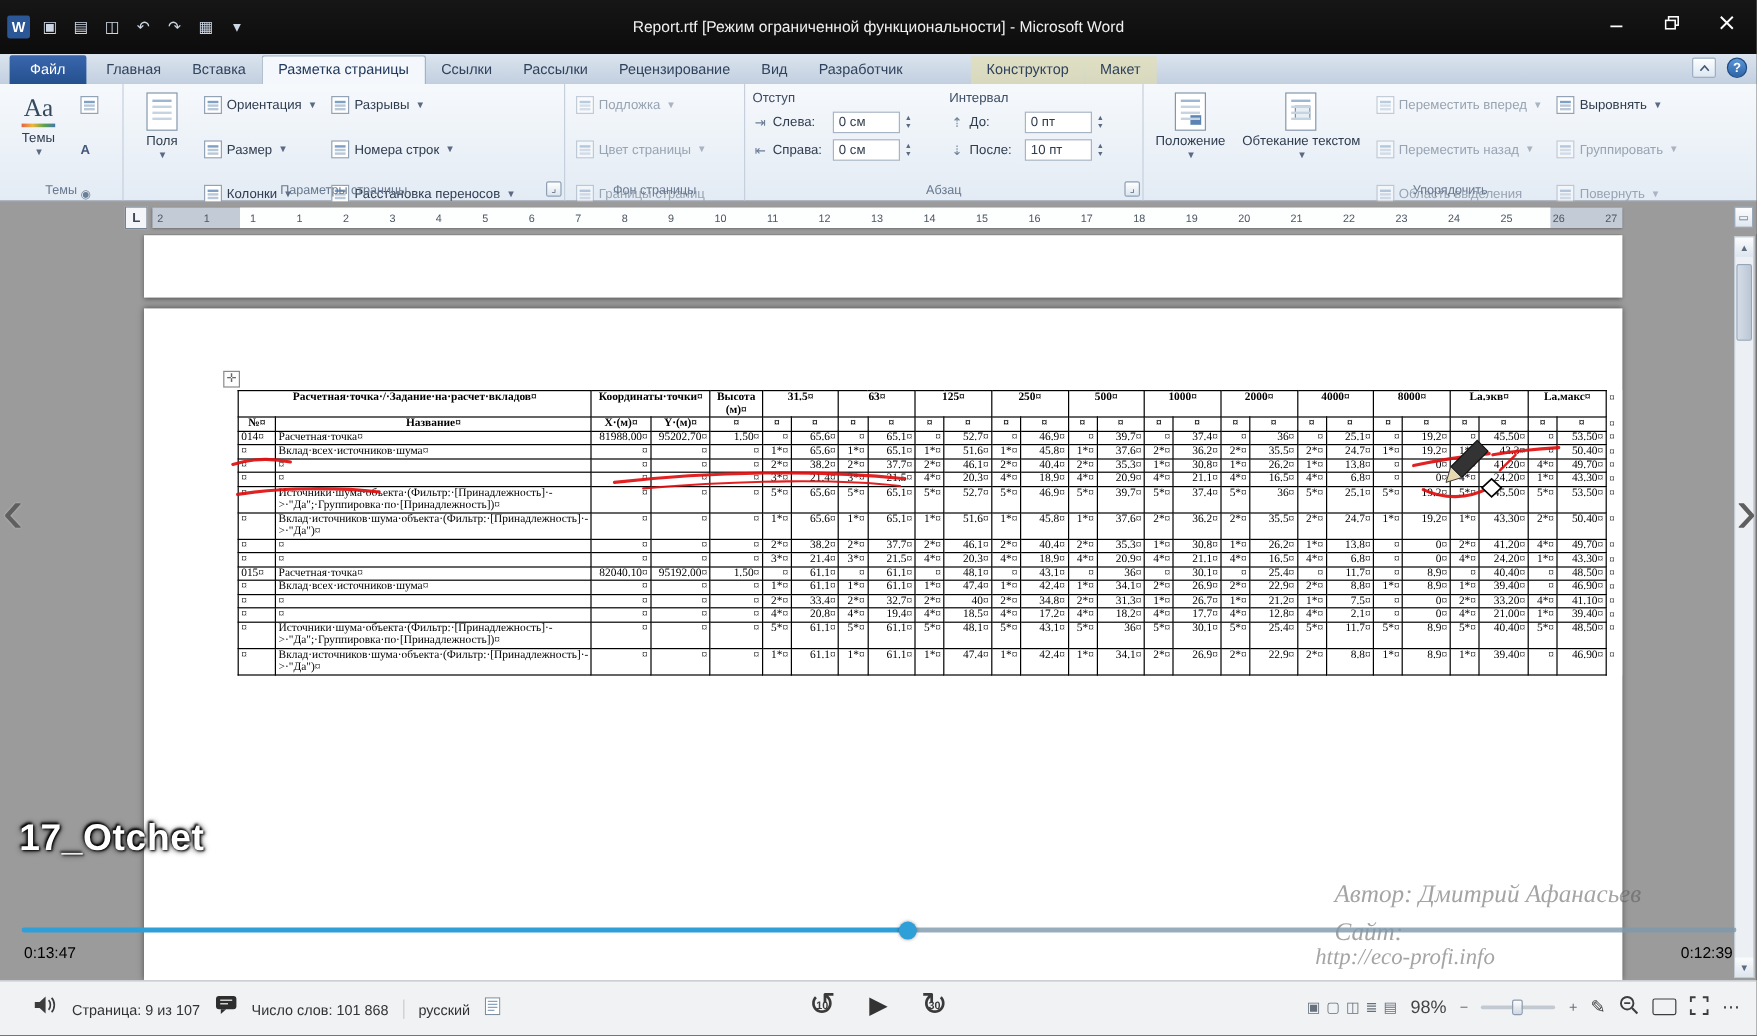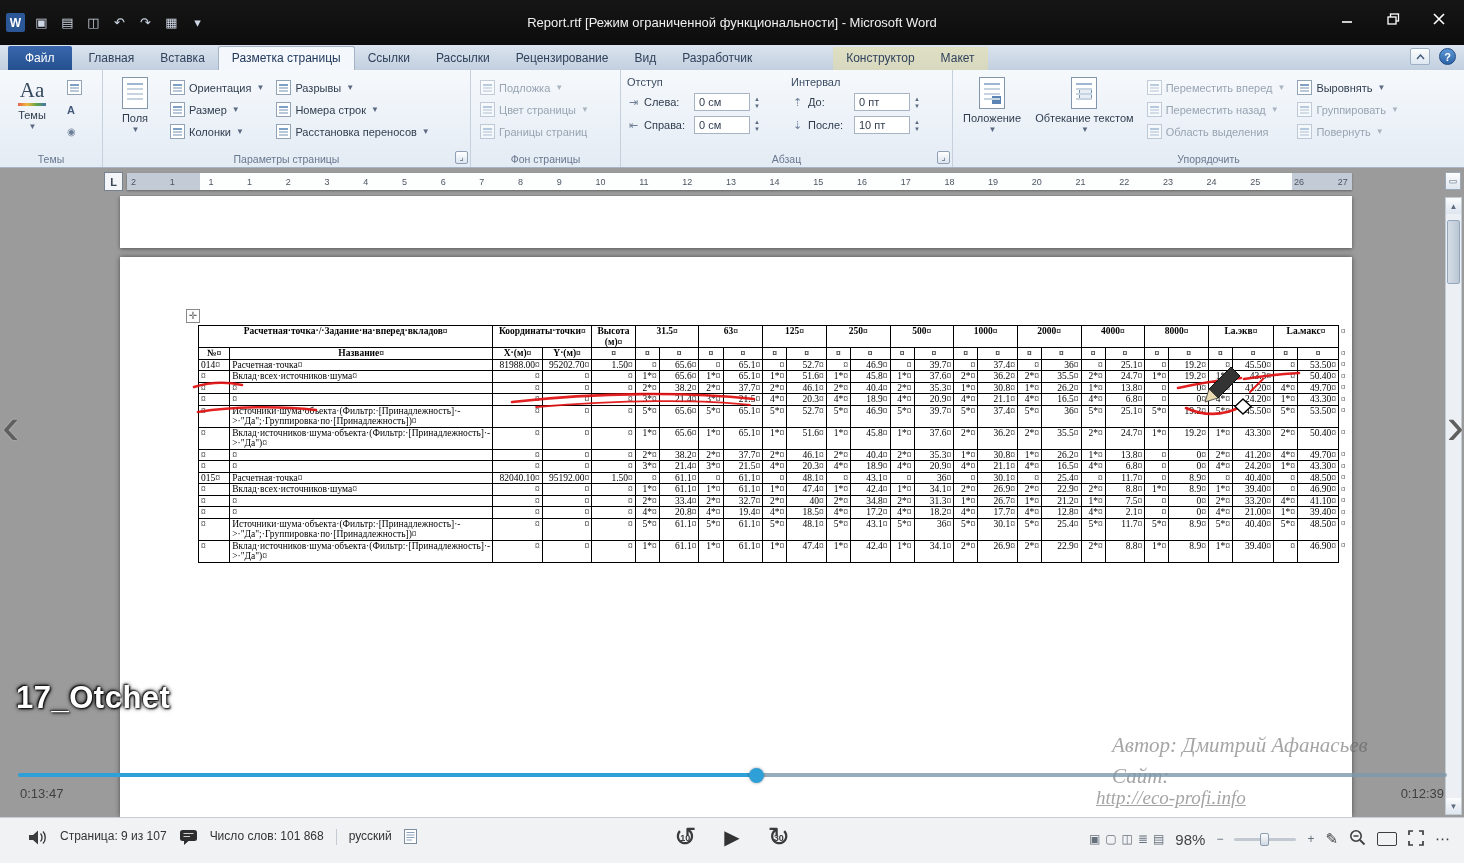--- a/index.html
+++ b/index.html
@@ -25,21 +25,21 @@
 .tab.ctx{background:rgba(229,221,168,.6)}
 .tabrow-right{position:absolute;right:8px;top:3px;display:flex;gap:9px;align-items:center}
 .rib-min{width:20px;height:17px;border:1px solid #9fb0c4;border-radius:2px;background:linear-gradient(#fdfefe,#dde7f1);display:flex;align-items:center;justify-content:center;color:#42597a;font-size:9px}
 .helpbtn{width:17px;height:17px;border-radius:50%;background:linear-gradient(#5d97d6,#2d64a8);color:#fff;font-size:11px;font-weight:bold;display:flex;align-items:center;justify-content:center;border:1px solid #1d4a83}
 
 
 .ribbon{position:absolute;top:70px;left:0;width:100%;height:98px;background:linear-gradient(#f6f9fc,#e3ebf4);border-bottom:1px solid #a7b4c4;display:flex}
 .rgroup{position:relative;border-right:1px solid #c6d0dc;padding:5px 6px 18px;display:flex;gap:6px;align-items:flex-start}
 .glabel{position:absolute;bottom:2px;left:0;right:0;text-align:center;font-size:10.5px;color:#68788e;white-space:nowrap}
 .bigbtn{display:flex;flex-direction:column;align-items:center;justify-content:flex-start;min-width:52px;padding:2px 4px;font-size:11px;color:#2f3c4e;text-align:center;line-height:12px;border-radius:2px}
-.btncol{display:flex;flex-direction:column;gap:1px;padding-top:2px}
+.btncol{display:flex;flex-direction:column;gap:16px;padding-top:2px}
 .smallbtn{display:flex;align-items:center;gap:4px;font-size:11px;color:#2f3c4e;height:21px;padding:0 3px;white-space:nowrap;border-radius:2px}
 .smallbtn.disabled,.bigbtn.disabled{color:#98a4b2}
 .caret{font-size:8px;color:#5b6a82;margin-left:1px}
 .disabled .caret{color:#aab4c0}
 .micon{width:15px;height:15px;display:inline-block;background:#fff;border:1px solid #93a3b6;position:relative;flex:0 0 auto}
 .micon:after{content:"";position:absolute;left:2px;right:2px;top:3px;height:1.5px;background:#7ea0c4;box-shadow:0 3px 0 #b9c8d8,0 6px 0 #b9c8d8}
 .disabled .micon{opacity:.5}
 .pageicon{background:#fff;border:1px solid #8496ab;width:26px;height:32px;margin:0 auto 3px;position:relative}
 .pageicon:after{content:"";position:absolute;left:4px;right:4px;top:5px;height:2px;background:#9db7d2;box-shadow:0 5px 0 #c6d4e2,0 10px 0 #c6d4e2,0 15px 0 #c6d4e2}
 .pageicon.pos:before{content:"";position:absolute;right:3px;bottom:4px;width:9px;height:8px;background:#5b83b4}
@@ -71,38 +71,38 @@
 table.report td,table.report th{border:1px solid #000;padding:0 2px;vertical-align:top;overflow:hidden;word-wrap:break-word}
 table.report th{font-weight:bold;text-align:center}
 td.num{text-align:right}
 td.c0{text-align:left}
 td.name{text-align:left}
 td.eor{border:none!important;padding:0 0 0 3px;text-align:left;font-size:9px;color:#111}
 .ink{position:absolute;left:0;top:0;pointer-events:none}
 .wm{position:absolute;font-family:"Liberation Serif",serif;font-style:italic;color:rgba(90,90,90,.55);white-space:nowrap}
 .wm.a{left:1112px;top:538px;font-size:21px}
 .wm.b{left:1112px;top:569px;font-size:21px}
-.wm.c{left:1096px;top:592px;font-size:19px;text-decoration:underline}
+.wm.c{left:1096px;top:592px;font-size:19px;}
 .vscroll{position:absolute;right:2px;top:2px;width:17px;height:618px;background:#eceff3;border:1px solid #c2cad3}
 .varrow{position:absolute;left:0;width:15px;height:16px;color:#5c6c80;font-size:8px;display:flex;align-items:center;justify-content:center;background:linear-gradient(#fbfcfd,#dde5ee)}
 .vthumb{position:absolute;top:22px;left:1px;width:13px;height:64px;background:linear-gradient(90deg,#d5dde6,#bac7d4);border:1px solid #94a6ba;border-radius:2px}
 
 
 .nav-ch{position:absolute;top:402px;font-size:52px;color:#5f5f5f;line-height:48px;text-shadow:0 0 2px rgba(255,255,255,.4)}
 .nav-ch.l{left:2px}.nav-ch.r{right:0px}
 .vid-title{position:absolute;left:16px;top:680px;font-size:31px;font-weight:bold;color:#fff;text-shadow:-1px -1px 2px #000,1px 1px 2px #000,0 0 5px #000;letter-spacing:.5px}
 .prog-played{position:absolute;left:18px;top:773px;width:737px;height:4px;background:#2f9fd8;border-radius:2px}
 .prog-rest{position:absolute;left:757px;top:773px;width:690px;height:4px;background:#7e99ab;opacity:.8;border-radius:2px}
 .prog-handle{position:absolute;left:749px;top:768px;width:15px;height:15px;border-radius:50%;background:#2f9fd8;box-shadow:0 0 3px rgba(0,0,0,.4)}
-.vtime{position:absolute;top:786px;font-size:13px;color:#404040}
+.vtime{position:absolute;top:786px;font-size:13px;color:#000000}
 .vtime.l{left:20px}.vtime.r{right:20px}
 
 
 .statusbar{position:absolute;left:0;top:817px;width:100%;height:46px;background:#f0f2f4;border-top:1px solid #c7cdd4;font-size:12px;color:#333}
-.sb-left{position:absolute;left:28px;top:11px;display:flex;align-items:flex-start;gap:12px}
+.sb-left{position:absolute;left:28px;top:11px;display:flex;align-items:flex-end;gap:12px}
 .sb-sep{width:1px;height:16px;background:#c5cbd2}
 .sb-center{position:absolute;left:50%;top:4px;transform:translateX(-50%);display:flex;align-items:center;gap:24px}
 .skipbtn{position:relative;width:30px;height:30px;color:#3a3a3a}
 .skipbtn .arc{font-size:27px;line-height:30px;display:block;text-align:center}
 .skipbtn .n{position:absolute;left:0;right:0;top:11px;text-align:center;font-size:9px;font-weight:bold}
 .playbtn{font-size:20px;color:#333}
 .sb-right{position:absolute;right:14px;top:11px;display:flex;align-items:center;gap:11px;color:#555}
 .viewic{font-size:12px;color:#667officialeed;color:#66707c}
 .zoomtxt{font-size:15px;color:#444}
 .slider{position:relative;width:62px;height:3px;background:#c2c9d1;border-radius:2px}
@@ -151,21 +151,21 @@
     <div style="display:flex;align-items:flex-end">
         <div class="tab file">Файл</div>
         <div class="tab">Главная</div>
         <div class="tab">Вставка</div>
         <div class="tab active">Разметка страницы</div>
         <div class="tab">Ссылки</div>
         <div class="tab">Рассылки</div>
         <div class="tab">Рецензирование</div>
         <div class="tab">Вид</div>
         <div class="tab">Разработчик</div>
-        <div class="tab ctx" style="margin-left: 68px;">Конструктор</div>
+        <div class="tab ctx" style="margin-left: 44px;">Конструктор</div>
         <div class="tab ctx">Макет</div>
       </div>
   </div>
   <div class="tabrow-right" style="position:absolute;top:48px;right:8px;display:flex;gap:9px">
     <span class="rib-min">
         <svg width="9" height="6">
           <path d="M1 5 L4.5 1 L8 5" fill="none" stroke="#42597a" stroke-width="1.4"></path>
         </svg>
       </span>
     <span class="helpbtn">?</span>
@@ -422,21 +422,21 @@
             <col style="width: 26px;">
             <col style="width: 45px;">
             <col style="width: 26px;">
             <col style="width: 45px;">
             <col style="width: 26px;">
             <col style="width: 45px;">
             <col style="width: 14px;">
           </colgroup>
           <thead>
             <tr>
-              <th colspan="2">Расчетная·точка·/·Задание·на·вперед·вкладов¤</th>
+              <th colspan="2">Расчетная·точка·/·Задание·на·расчет·вкладов¤</th>
               <th colspan="2">Координаты·точки¤</th>
               <th>Высота (м)¤</th>
               <th colspan="2">31.5¤</th>
               <th colspan="2">63¤</th>
               <th colspan="2">125¤</th>
               <th colspan="2">250¤</th>
               <th colspan="2">500¤</th>
               <th colspan="2">1000¤</th>
               <th colspan="2">2000¤</th>
               <th colspan="2">4000¤</th>

